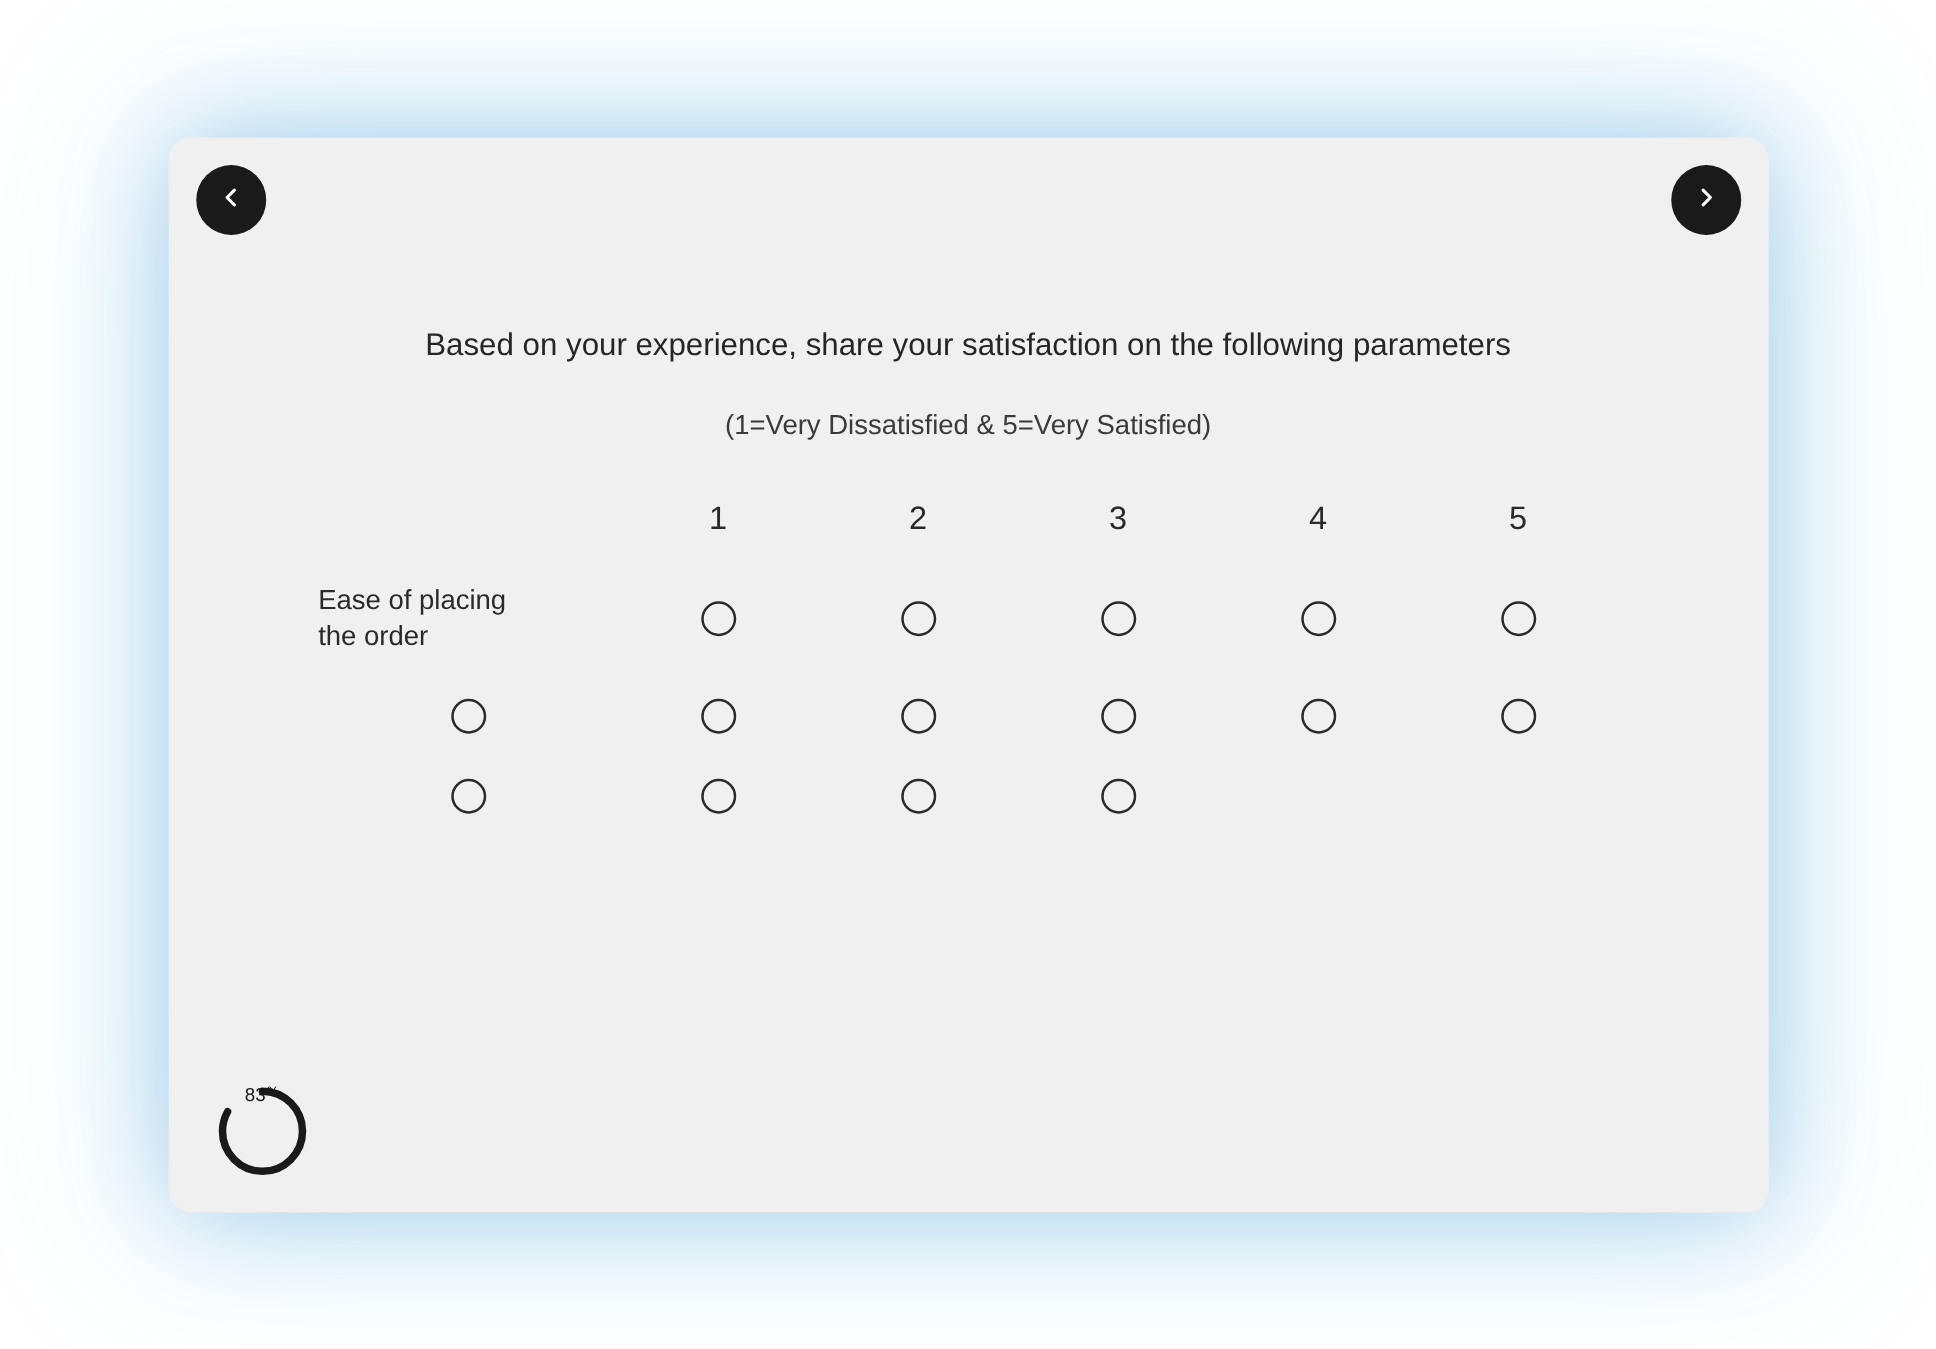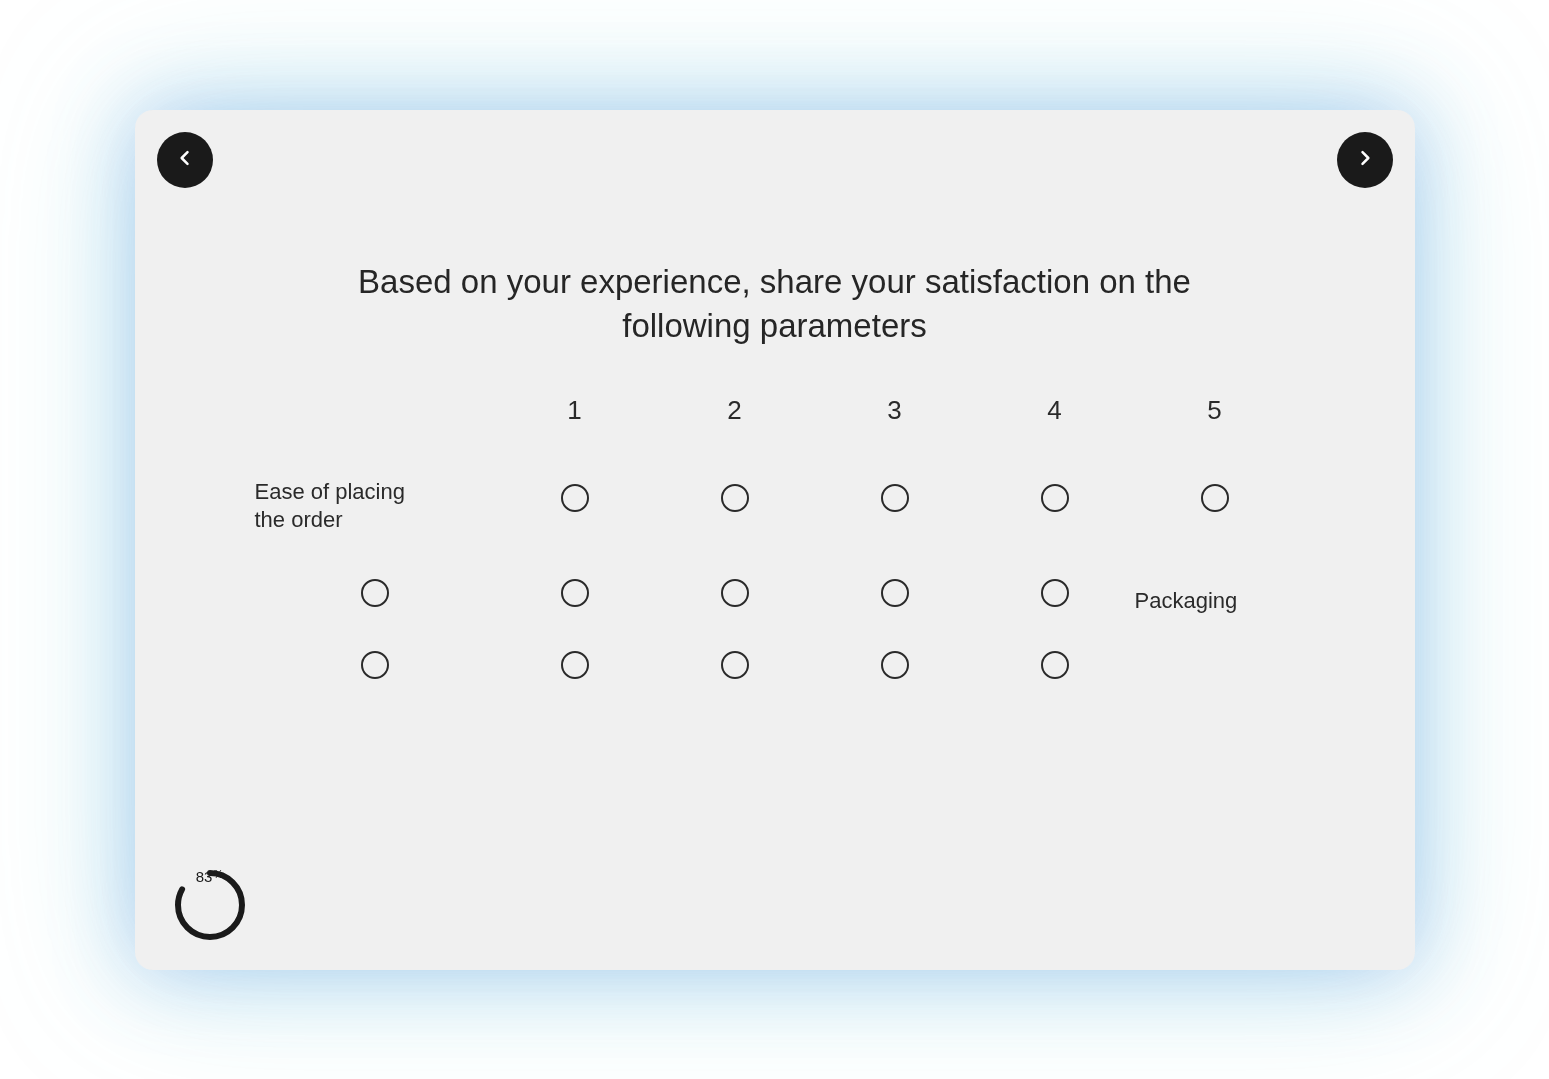--- a/index.html
+++ b/index.html
@@ -56,21 +56,21 @@
   .content {
     position: absolute;
     top: 150px;
     left: 0;
     right: 0;
     display: flex;
     flex-direction: column;
     align-items: center;
   }
   .question-title {
-    font-size: 33px;
+    font-size: 25px;
     font-weight: 500;
     color: #262626;
     text-align: center;
     max-width: 900px;
     line-height: 1.35;
   }
   .question-subtitle {
     margin-top: 34px;
     font-size: 22px;
     color: #3a3a3a;
@@ -90,21 +90,20 @@
     color: #2a2a2a;
     text-align: center;
     font-weight: 400;
   }
   .row-label {
     font-size: 22px;
     color: #2a2a2a;
     line-height: 1.3;
     text-align: left;
     padding-right: 20px;
-    margin-top: 16px;
   }
   .radio-cell {
     display: flex;
     align-items: center;
     justify-content: center;
   }
   .radio {
     width: 28px;
     height: 28px;
     border: 2px solid #2a2a2a;
@@ -155,20 +154,21 @@
       <button class="nav-btn nav-next" aria-label="Next">
         <span>
           <svg viewBox="0 0 24 24">
               <polyline points="9 5 16 12 9 19"></polyline>
             </svg>
         </span>
       </button>
 
       <div class="content">
         <h1 class="question-title">Based on your experience, share your satisfaction on the following parameters</h1>
+        <div class="question-subtitle">(1=Very Dissatisfied &amp; 5=Very Satisfied)</div>
 
         <div class="matrix">
           <div class="spacer-cell"></div>
           <div class="col-header">1</div>
           <div class="col-header">2</div>
           <div class="col-header">3</div>
           <div class="col-header">4</div>
           <div class="col-header">5</div>
 
           <div class="row-label">Ease of placing<br>the order</div>
@@ -197,21 +197,20 @@
           <div class="radio-cell">
               <button class="radio"></button>
             </div>
           <div class="radio-cell">
               <button class="radio"></button>
             </div>
           <div class="radio-cell">
               <button class="radio"></button>
             </div>
 
-          <div class="row-label">Packaging</div>
           <div class="radio-cell">
               <button class="radio"></button>
             </div>
           <div class="radio-cell">
               <button class="radio"></button>
             </div>
           <div class="radio-cell">
               <button class="radio"></button>
             </div>
           <div class="radio-cell">

